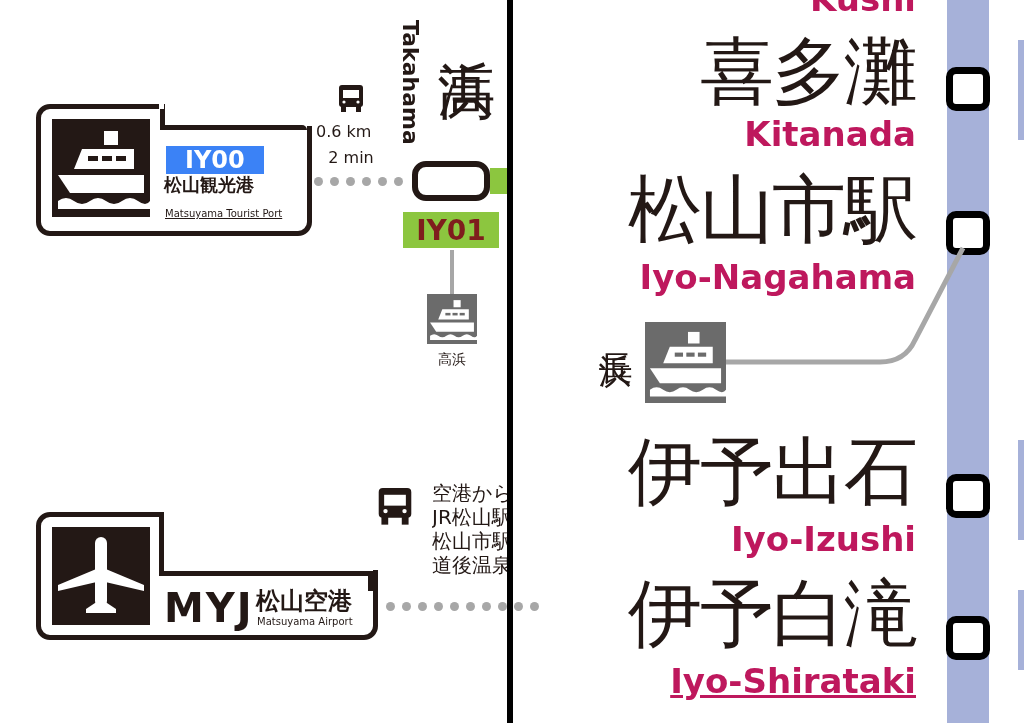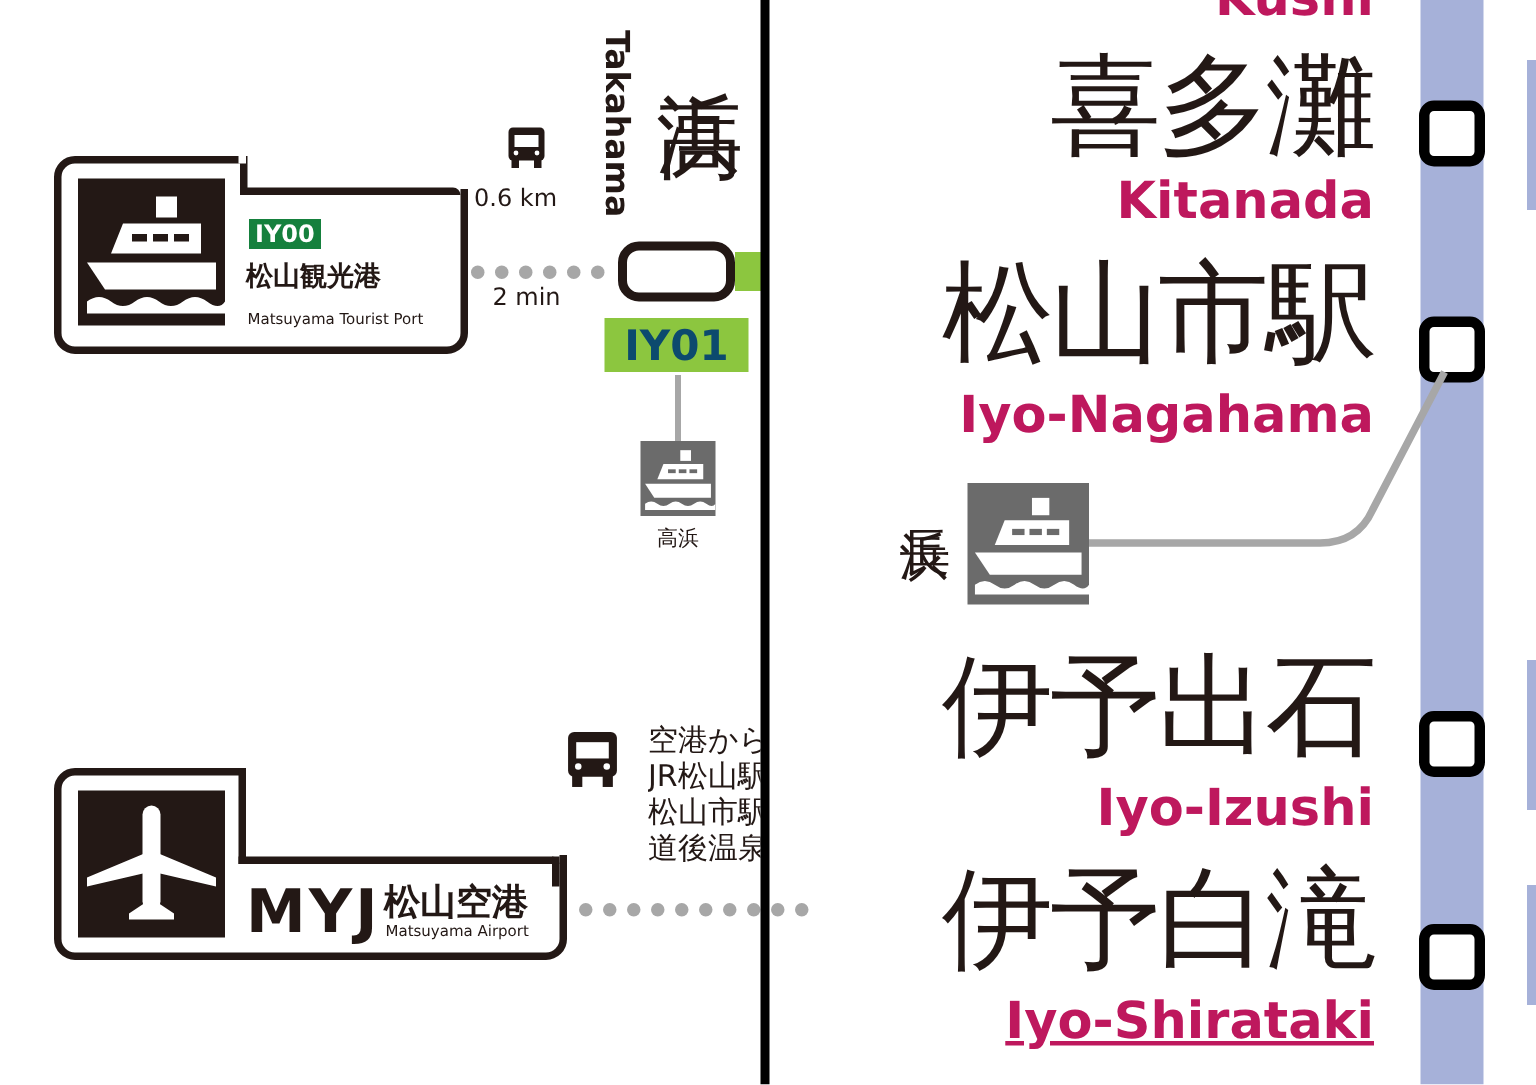--- a/index.html
+++ b/index.html
@@ -12,21 +12,21 @@
   .line-strip{left:947px;top:0;width:42px;height:723px;background:#a6b1d9;}
   .line-strip2{left:1018px;top:40px;width:6px;height:100px;background:#a6b1d9;}
   .line-strip3{left:1018px;top:440px;width:6px;height:100px;background:#a6b1d9;}
   .line-strip4{left:1018px;top:590px;width:6px;height:80px;background:#a6b1d9;}
   .stop{width:30px;height:30px;border:7px solid #000;border-radius:10px;background:#fff;}
   .jp-big{font-size:74px;line-height:1;letter-spacing:-2px;font-weight:normal;color:#231815;white-space:nowrap;text-align:right;}
   .en-name{font-size:34px;line-height:1;font-weight:bold;color:#be185d;white-space:nowrap;text-align:right;}
   
   .sign{border:5px solid #231815;border-radius:14px;background:#fff;}
   .icon-box{background:#231815;}
-  .code-tag{background:#15803d;color:#fff;font-weight:bold;font-size:16px;line-height:1;padding:2px 4px;}
+  .code-tag{background:#3b82f6;color:#fff;font-weight:bold;font-size:24px;line-height:1;padding:2px 19px;}
   .dots{display:flex;gap:7px;align-items:center;}
   .dot{width:9px;height:9px;border-radius:50%;background:#a7a7a7;}
   .green{background:#8cc63f;}
 </style>
 </head>
 <body>
 
 <div class="abs sign" style="left:36px;top:104px;width:266px;height:122px;border-radius:14px;"></div>
 
 <div class="abs" style="left:164px;top:104px;width:148px;height:22px;background:#fff;"></div>
@@ -40,49 +40,49 @@
     <polygon points="30,30 82,30 82,50 22,50" fill="#fff"></polygon>
     <rect x="36" y="37" width="10" height="5" fill="#231815"></rect>
     <rect x="50" y="37" width="10" height="5" fill="#231815"></rect>
     <rect x="64" y="37" width="10" height="5" fill="#231815"></rect>
     <polygon points="6,56 92,56 92,74 18,74" fill="#fff"></polygon>
     <path d="M6 82 q8 -6 16 0 t16 0 t16 0 t16 0 t16 0 t12 0 v8 h-92z" fill="#fff"></path>
   </svg>
 </div>
 <div class="abs code-tag" style="left:166px;top:146px;">IY00</div>
 <div class="abs" style="left:164px;top:176px;font-size:18px;font-weight:bold;line-height:1;white-space:nowrap;">松山観光港</div>
-<div class="abs" style="left:165px;top:209px;font-size:10px;line-height:1;white-space:nowrap;">Matsuyama Tourist Port</div>
+<div class="abs" style="left:165px;top:209px;font-size:10px;line-height:1;white-space:nowrap;text-decoration:underline;">Matsuyama Tourist Port</div>
 
 <div class="abs" style="left:337px;top:84px;">
   <svg width="28" height="30" viewBox="0 0 28 30">
     <rect x="2" y="1" width="24" height="22" rx="3" fill="#231815"></rect>
     <rect x="6" y="6" width="16" height="8" fill="#fff"></rect>
     <rect x="4" y="22" width="5" height="6" fill="#231815"></rect>
     <rect x="19" y="22" width="5" height="6" fill="#231815"></rect>
     <circle cx="7" cy="18" r="1.6" fill="#fff"></circle>
       <circle cx="21" cy="18" r="1.6" fill="#fff"></circle>
   </svg>
 </div>
 <div class="abs" style="left:316px;top:124px;width:70px;font-size:16px;line-height:1;">0.6 km</div>
-<div class="abs" style="left:316px;top:150px;width:70px;text-align:center;font-size:16px;line-height:1;margin-top:40px;">2 min</div>
+<div class="abs" style="left:316px;top:150px;width:70px;text-align:center;font-size:16px;line-height:1;">2 min</div>
 <div class="abs dots" style="left:314px;top:177px;">
   <span class="dot"></span>
     <span class="dot"></span>
     <span class="dot"></span>
     <span class="dot"></span>
     <span class="dot"></span>
     <span class="dot"></span>
 </div>
 
 <div class="abs" style="left:395px;top:20px;width:30px;font-size:22px;font-weight:bold;line-height:30px;writing-mode:vertical-rl;white-space:nowrap;">Takahama</div>
 <div class="abs" style="left:432px;top:14px;width:66px;font-size:58px;line-height:62px;writing-mode:vertical-rl;">高浜</div>
 <div class="abs green" style="left:490px;top:168px;width:18px;height:26px;"></div>
 <div class="abs" style="left:412px;top:161px;width:66px;height:28px;border:6px solid #231815;border-radius:14px;background:#fff;"></div>
 <div class="abs green" style="left:403px;top:212px;width:96px;height:36px;display:flex;align-items:center;justify-content:center;">
-  <span style="font-size:28px;font-weight:bold;color:#0c4a6e;">IY01</span>
+  <span style="font-size:28px;font-weight:bold;color:#7f1d1d;">IY01</span>
 </div>
 <div class="abs" style="left:450px;top:250px;width:4px;height:44px;background:#a7a7a7;"></div>
 <div class="abs" style="left:427px;top:294px;width:50px;height:50px;background:#6b6b6b;">
   <svg width="50" height="50" viewBox="0 0 98 98">
     <rect x="52" y="12" width="14" height="14" fill="#fff"></rect>
     <polygon points="30,30 82,30 82,50 22,50" fill="#fff"></polygon>
     <rect x="36" y="37" width="10" height="5" fill="#6b6b6b"></rect>
     <rect x="50" y="37" width="10" height="5" fill="#6b6b6b"></rect>
     <rect x="64" y="37" width="10" height="5" fill="#6b6b6b"></rect>
     <polygon points="6,56 92,56 92,74 18,74" fill="#fff"></polygon>

